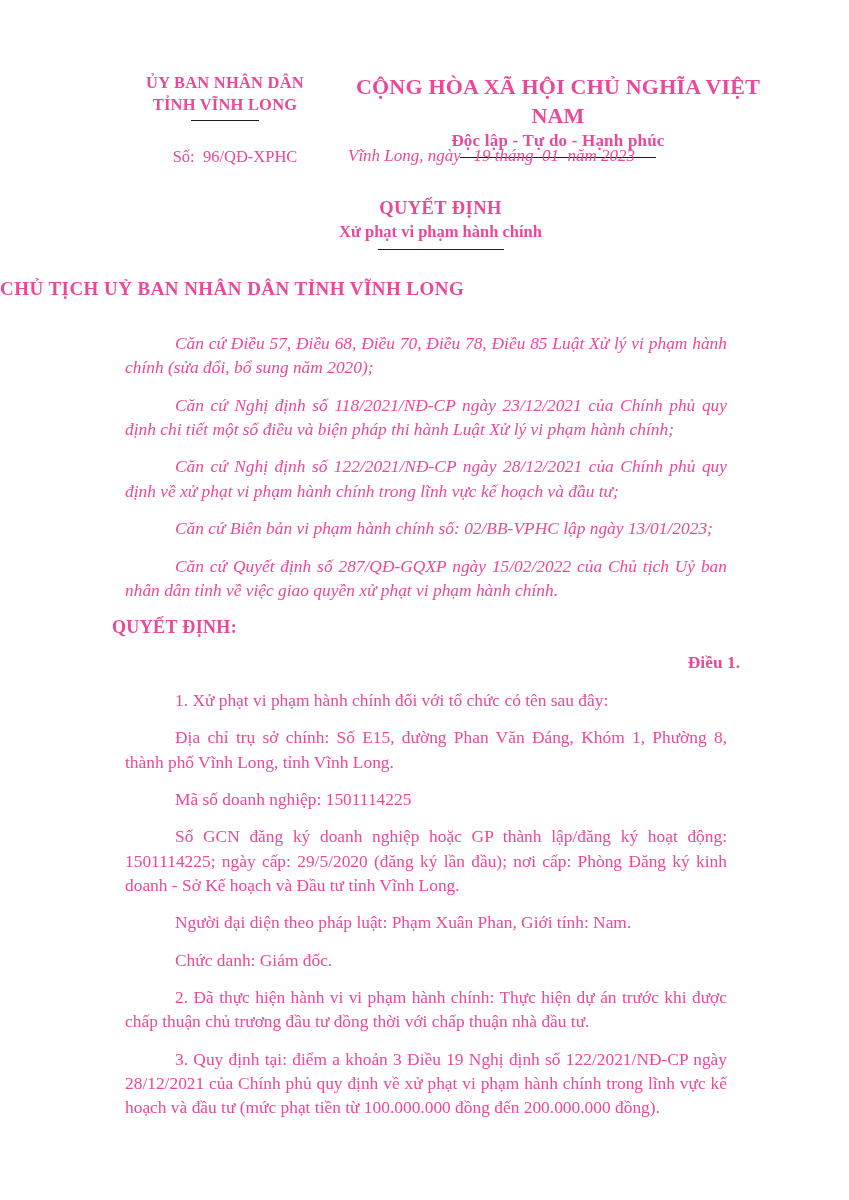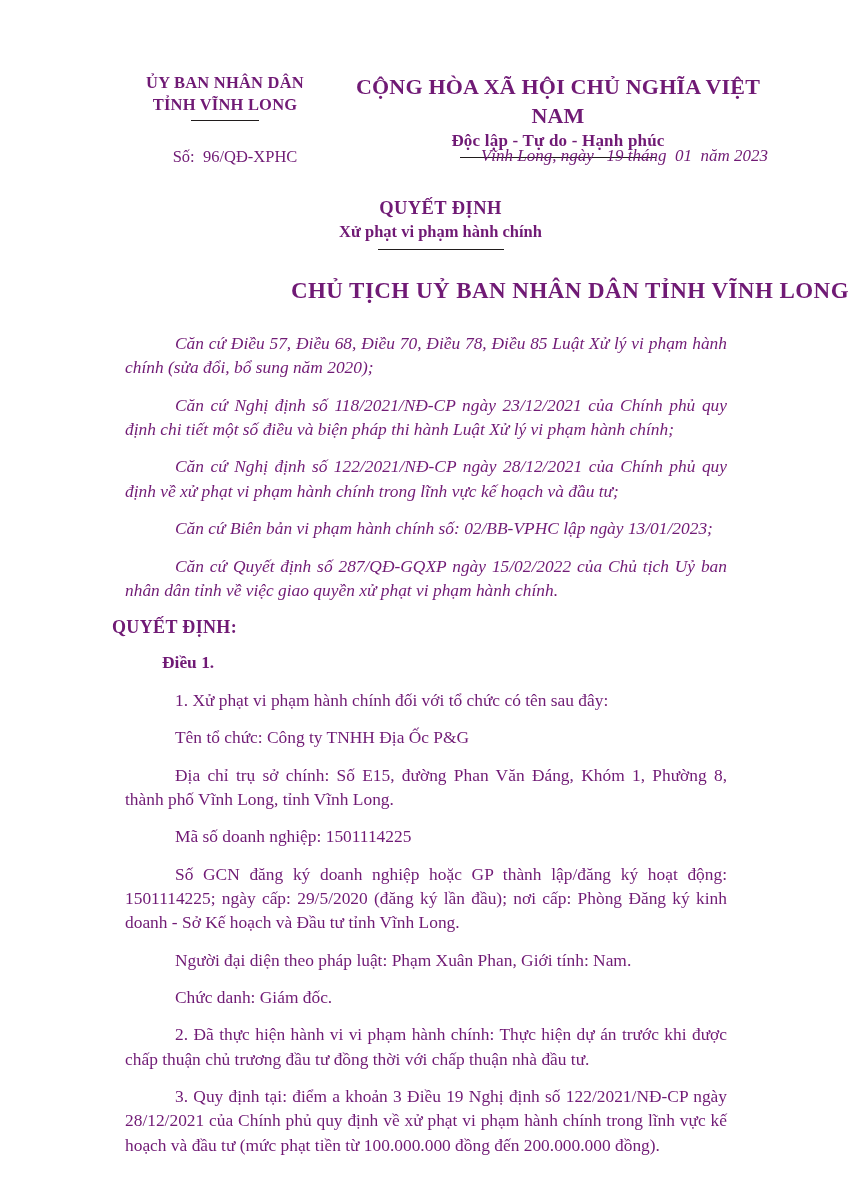--- a/index.html
+++ b/index.html
@@ -9,21 +9,21 @@
     background: #ffffff;
   }
   .page {
     position: relative;
     width: 849px;
     height: 1200px;
     background: #ffffff;
     margin: 0 auto;
     overflow: hidden;
     font-family: "Liberation Serif", "DejaVu Serif", serif;
-    color: #701a75;
+    color: #ec4899;
     -webkit-font-smoothing: antialiased;
   }
 
   
   .header {
     position: absolute;
     top: 72px;
     left: 0;
     width: 849px;
     height: 120px;
@@ -68,21 +68,21 @@
     width: 250px;
     text-align: center;
     font-size: 16.5px;
     white-space: pre;
   }
   .doc-date {
     position: absolute;
     left: 348px;
     top: 74px;
     width: 420px;
-    text-align: right;
+    text-align: left;
     font-size: 17px;
     font-style: italic;
     white-space: pre;
   }
 
   
   .title-block {
     position: absolute;
     top: 196px;
     left: 16px;
@@ -100,22 +100,22 @@
     font-weight: bold;
     line-height: 1.36;
   }
   .rule-title { width: 126px; margin-top: 5px; }
 
   .org-heading {
     position: absolute;
     top: 278px;
     left: 0;
     width: 849px;
-    text-align: right;
-    font-size: 23px;
+    text-align: left;
+    font-size: 19px;
     font-weight: bold;
     letter-spacing: 0.45px;
   }
 
   
   .body {
     position: absolute;
     top: 318px;
     left: 112px;
     width: 628px;
@@ -137,20 +137,21 @@
     font-size: 18px;
     font-weight: bold;
     letter-spacing: 0.35px;
   }
   .article-heading {
     margin: 0;
     text-indent: 50px;
     font-size: 17.4px;
     font-weight: bold;
     line-height: 1.40;
+    text-align: right;
   }
 </style>
 </head>
 <body>
 
 <div class="page">
 
   <div class="header">
 
     <div class="hdr-left">
@@ -183,21 +184,20 @@
     <p class="para italic">Căn cứ Nghị định số 118/2021/NĐ-CP ngày 23/12/2021 của Chính phủ quy định chi tiết một số điều và biện pháp thi hành Luật Xử lý vi phạm hành chính;</p>
     <p class="para italic"> Căn cứ Nghị định số 122/2021/NĐ-CP ngày 28/12/2021 của Chính phủ quy định về xử phạt vi phạm hành chính trong lĩnh vực kế hoạch và đầu tư;</p>
     <p class="para italic">Căn cứ Biên bản vi phạm hành chính số: 02/BB-VPHC lập ngày 13/01/2023;</p>
     <p class="para italic">Căn cứ Quyết định số 287/QĐ-GQXP ngày 15/02/2022 của Chủ tịch Uỷ ban nhân dân tỉnh về việc giao quyền xử phạt vi phạm hành chính.</p>
 
     <p class="para decide-word">QUYẾT ĐỊNH:</p>
 
     <p class="article-heading">Điều 1.</p>
 
     <p class="para">1. Xử phạt vi phạm hành chính đối với tổ chức có tên sau đây:</p>
-    <p class="para">Tên tổ chức: Công ty TNHH Địa Ốc P&amp;G</p>
     <p class="para">Địa chỉ trụ sở chính: Số E15, đường Phan Văn Đáng, Khóm 1, Phường 8, thành phố Vĩnh Long, tỉnh Vĩnh Long.</p>
     <p class="para">Mã số doanh nghiệp: 1501114225</p>
     <p class="para">Số GCN đăng ký doanh nghiệp hoặc GP thành lập/đăng ký hoạt động: 1501114225; ngày cấp: 29/5/2020 (đăng ký lần đầu); nơi cấp: Phòng Đăng ký kinh doanh - Sở Kế hoạch và Đầu tư tỉnh Vĩnh Long.</p>
     <p class="para">Người đại diện theo pháp luật: Phạm Xuân Phan, Giới tính: Nam.</p>
     <p class="para">Chức danh: Giám đốc.</p>
     <p class="para">2. Đã thực hiện hành vi vi phạm hành chính: Thực hiện dự án trước khi được chấp thuận chủ trương đầu tư đồng thời với chấp thuận nhà đầu tư.</p>
     <p class="para">3. Quy định tại: điểm a khoản 3 Điều 19 Nghị định số 122/2021/NĐ-CP ngày 28/12/2021 của Chính phủ quy định về xử phạt vi phạm hành chính trong lĩnh vực kế hoạch và đầu tư (mức phạt tiền từ 100.000.000 đồng đến 200.000.000 đồng).</p>
 
   </div>
 </div>

